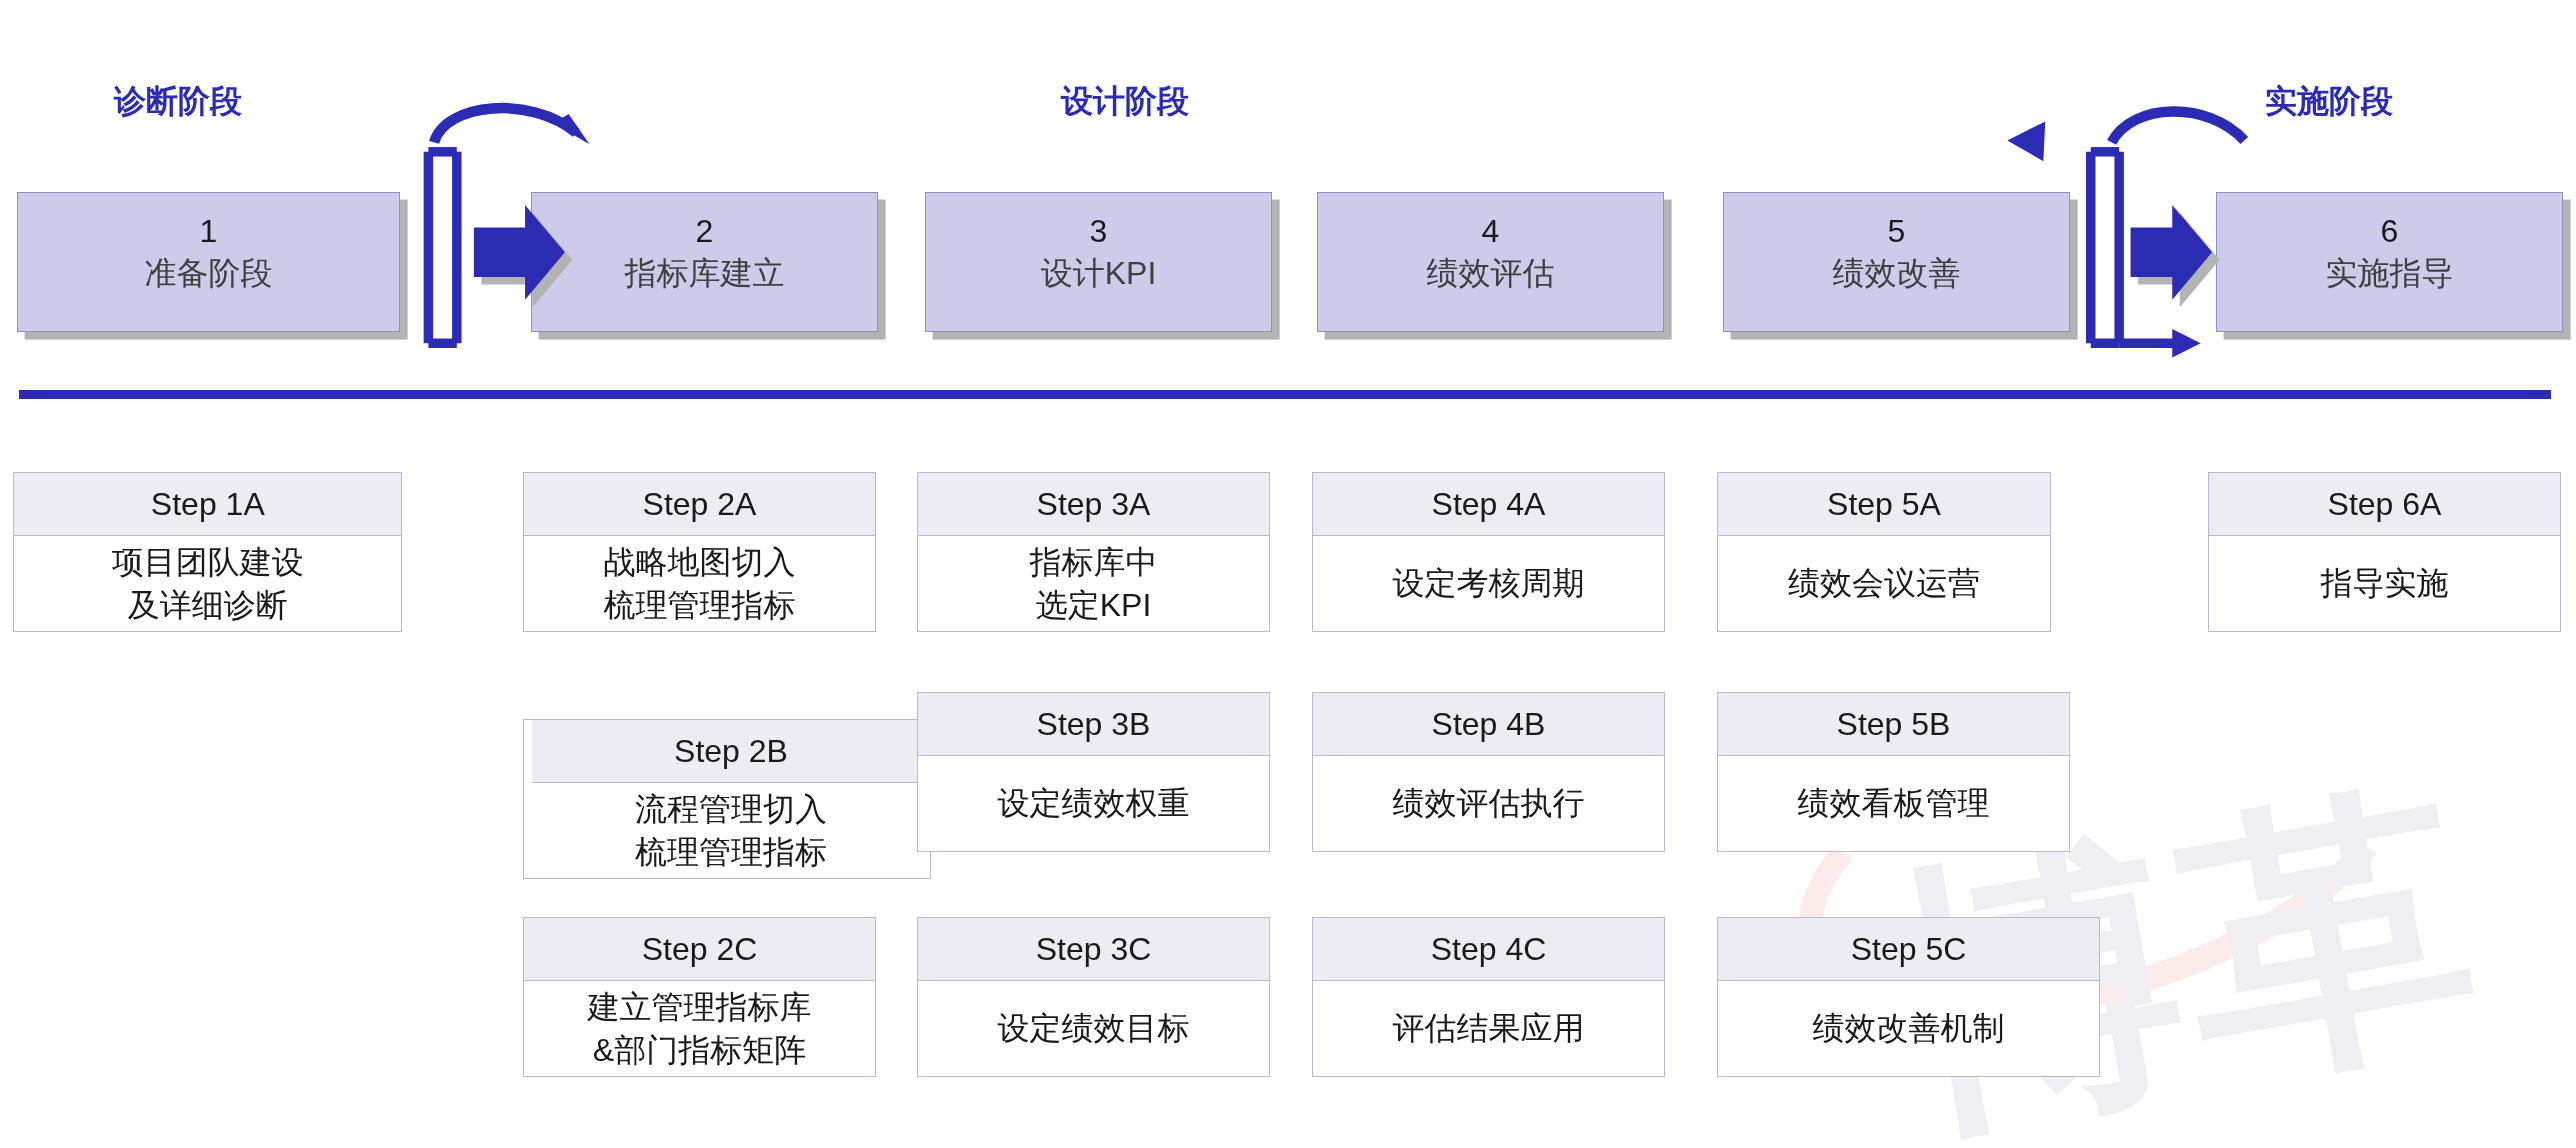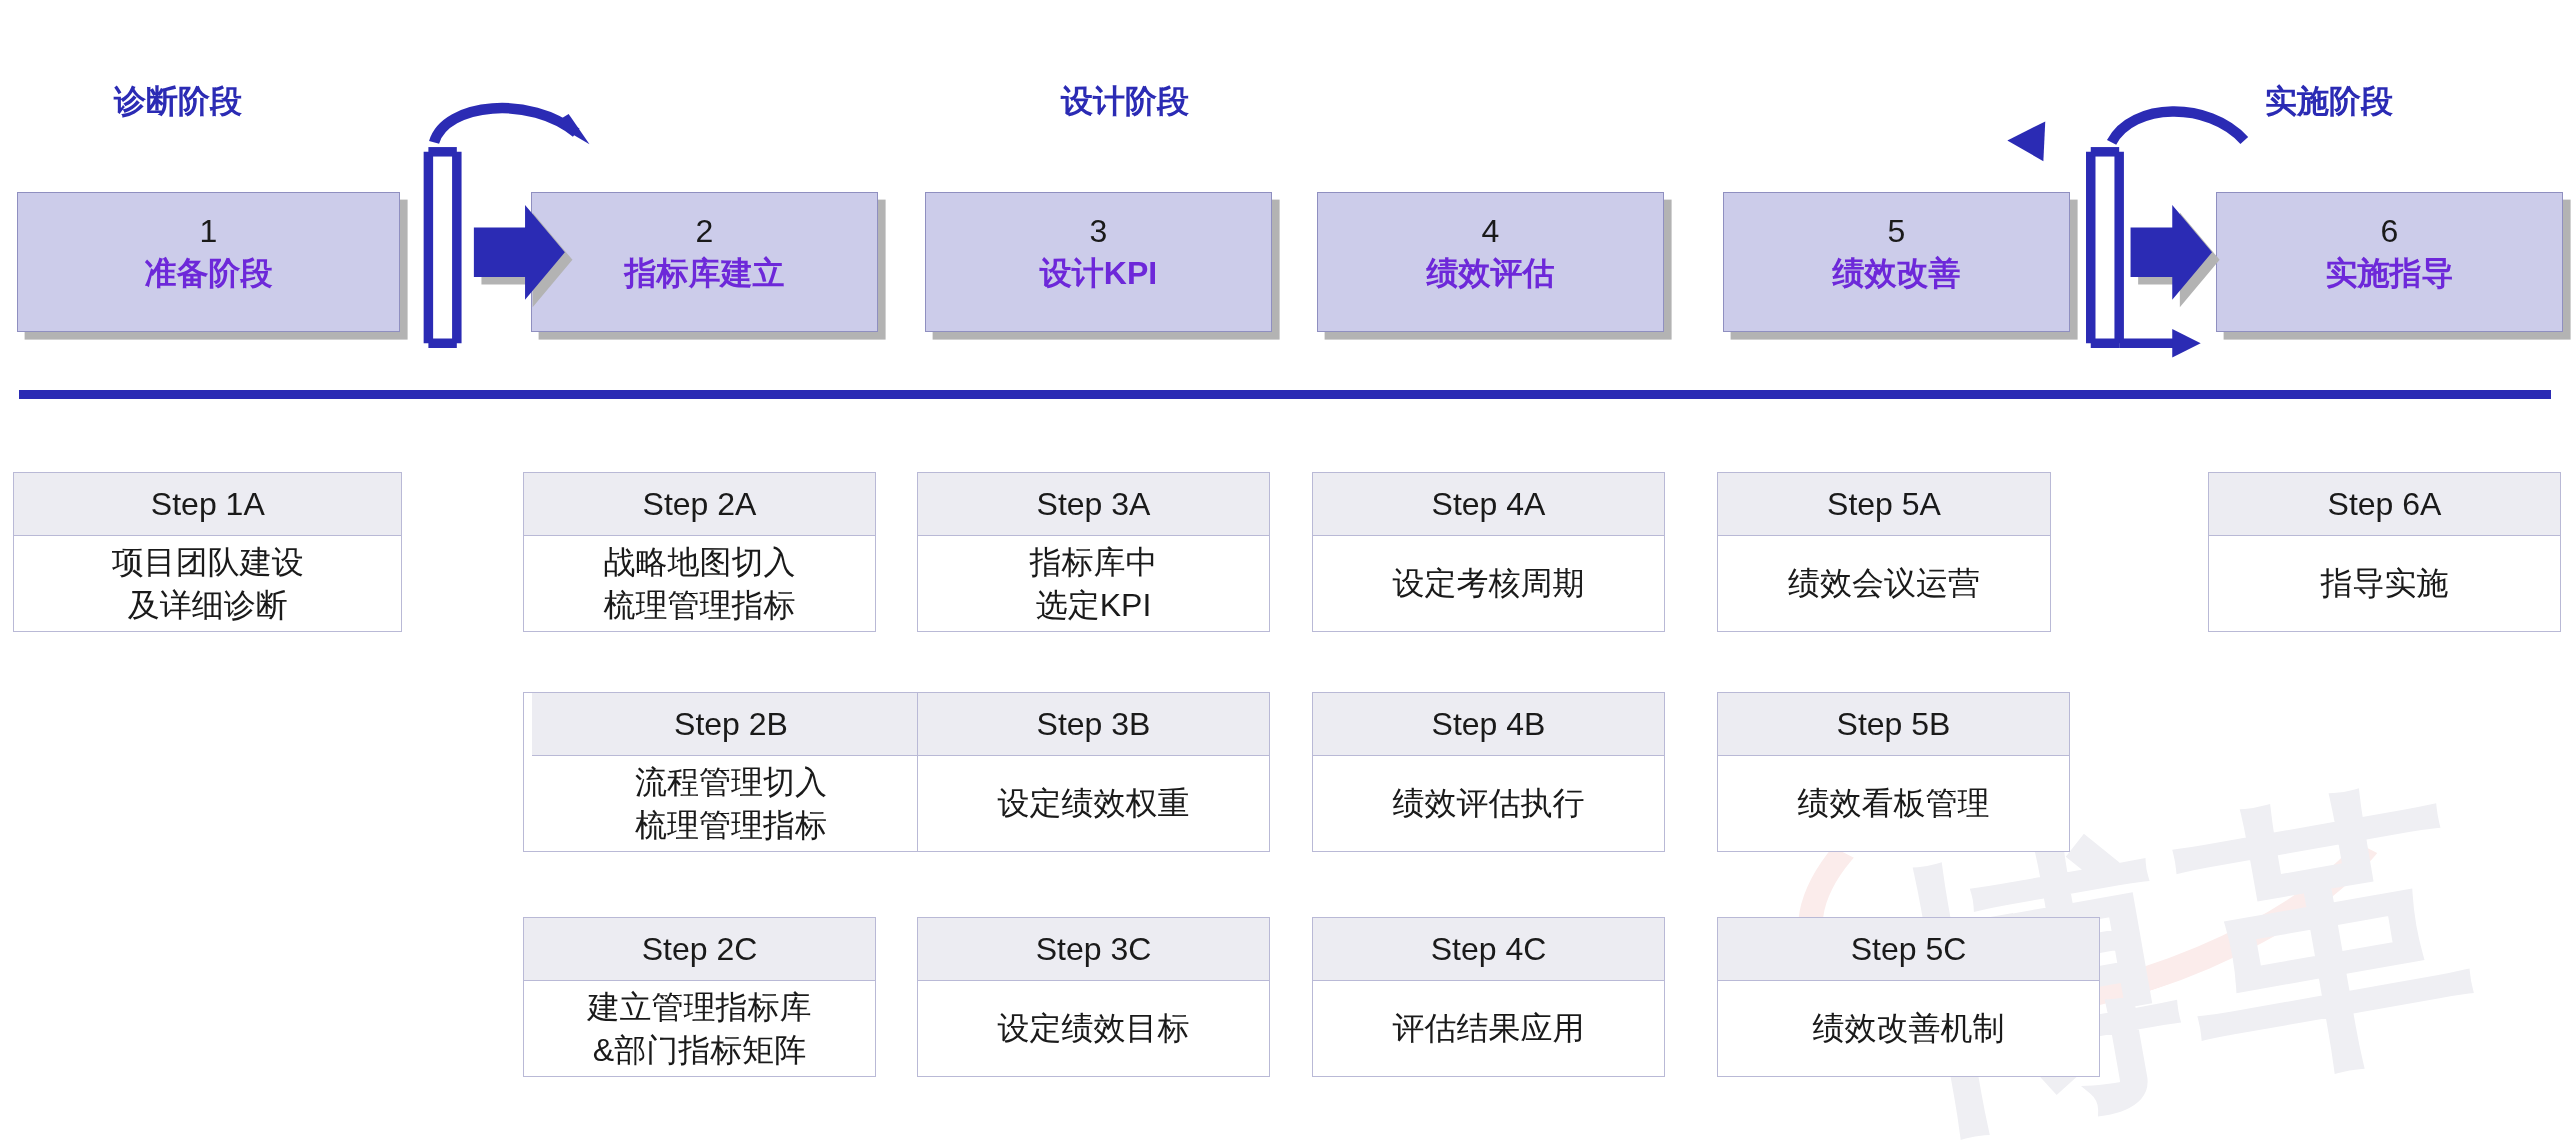--- a/index.html
+++ b/index.html
@@ -72,24 +72,23 @@
     padding-top: 19px;
     z-index: 3;
   }
   .stage .num {
     font-size: 32px;
     color: #1a1a1a;
     line-height: 1.22;
   }
   .stage .label {
     font-size: 32px;
-    color: #6d28d9;
+    color: #404040;
     line-height: 1.3;
     margin-top: 1.9px;
-    font-weight: bold;
   }
 
   
   #divider {
     position: absolute;
     left: 19px;
     top: 390px;
     width: 2532px;
     height: 8.5px;
     background: #2b2bb4;
@@ -218,21 +217,21 @@
   <div class="head">Step 1A</div>
   <div class="body">项目团队建设
 及详细诊断</div>
 </div>
 
 <div class="step-card" style="left:523px; top:472px; width:353px;">
   <div class="head">Step 2A</div>
   <div class="body">战略地图切入
 梳理管理指标</div>
 </div>
-<div class="step-card" style="left:523px; top:692px; width:408px;padding-left:8px;">
+<div class="step-card" style="left:523px; top:719px; width:408px;padding-left:8px;">
   <div class="head">Step 2B</div>
   <div class="body">流程管理切入
 梳理管理指标</div>
 </div>
 <div class="step-card" style="left:523px; top:917px; width:353px;">
   <div class="head">Step 2C</div>
   <div class="body">建立管理指标库
 &amp;部门指标矩阵</div>
 </div>
 

